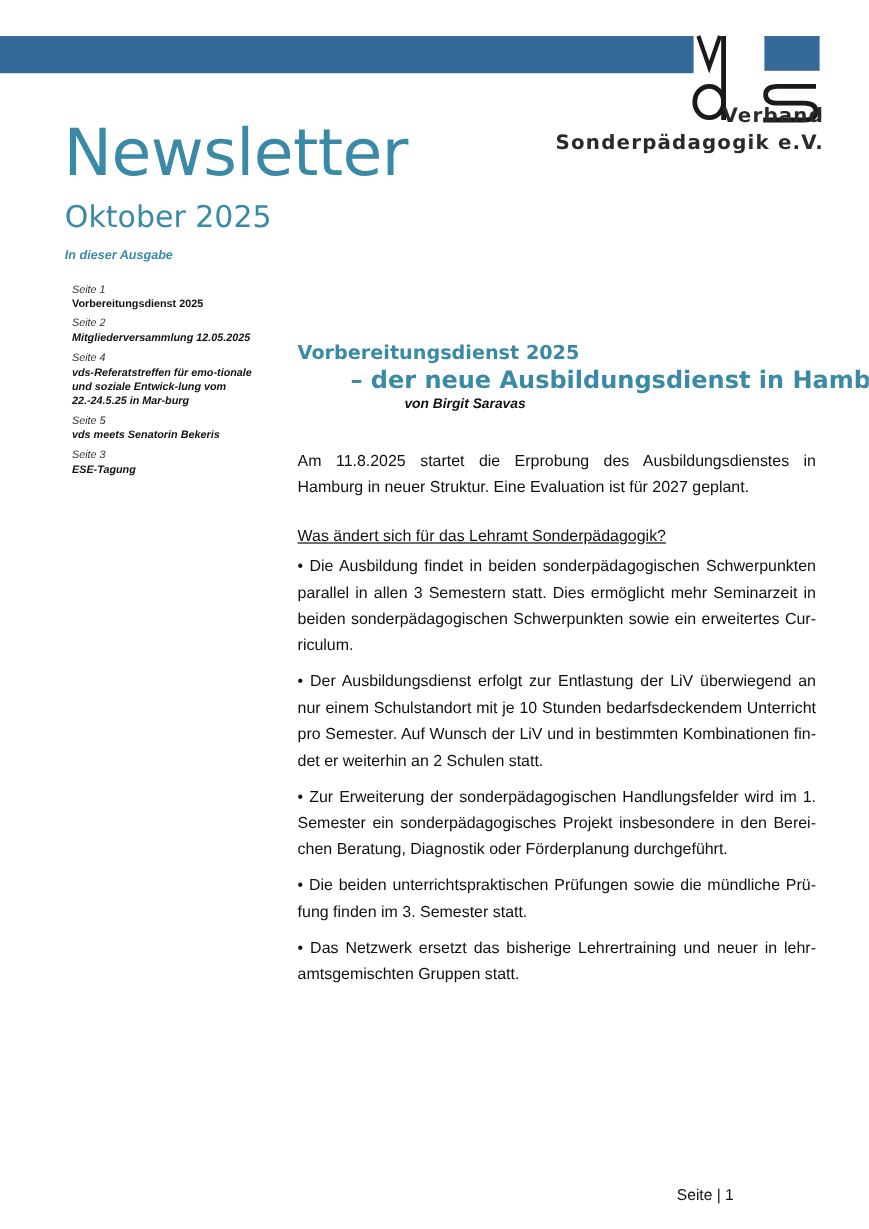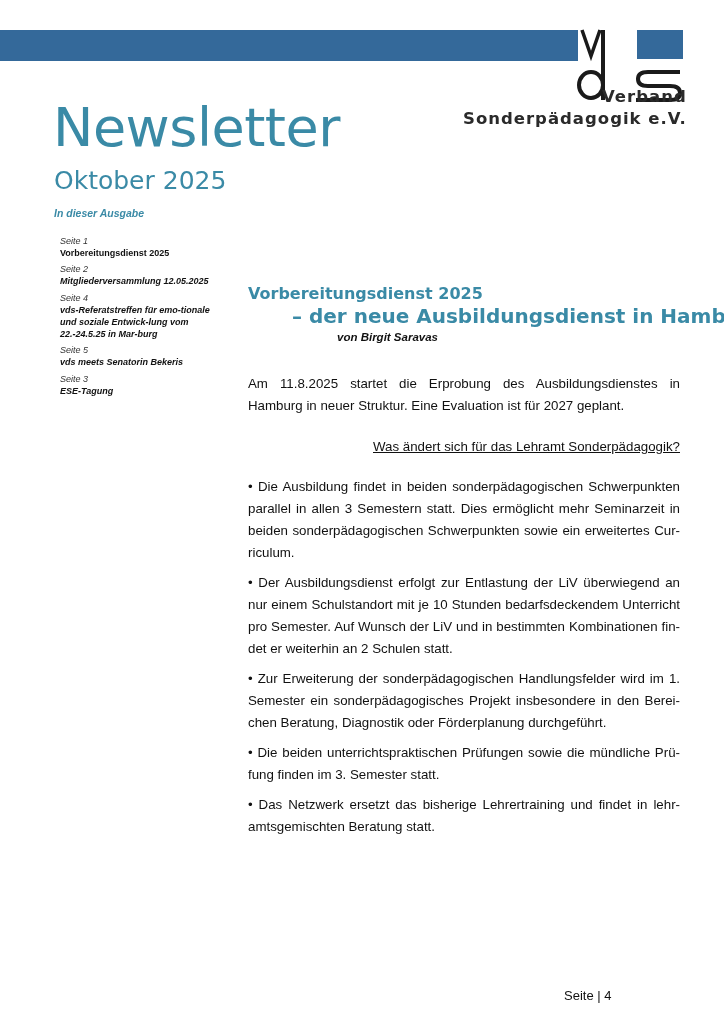--- a/index.html
+++ b/index.html
@@ -24,21 +24,21 @@
   .toc-title.it { font-style: italic; }
 
   .article { position: absolute; left: 248px; top: 283px; width: 432px; }
   .art-title { font-family: "DejaVu Sans", sans-serif; font-weight: bold; font-size: 16px; color: #3a8aa6; line-height: 22px; }
   .art-subtitle { font-family: "DejaVu Sans", sans-serif; font-weight: bold; font-size: 20px; color: #3a8aa6; padding-left: 44px; line-height: 22px; white-space: nowrap; }
   .art-author { font-size: 11.5px; font-style: italic; font-weight: bold; color: #111; padding-left: 89px; margin-top: 2px; line-height: 16px; }
 
   .body-text { position: absolute; left: 248px; top: 373px; width: 432px; font-size: 13.3px; line-height: 22px; color: #111; text-align: justify; }
   .body-text p { margin-bottom: 8px; hyphens: manual; }
   .body-text p.intro { margin-bottom: 19px; }
-  .body-text p.question { text-decoration: underline; margin-bottom: 18px; text-align: right; }
+  .body-text p.question { text-decoration: underline; margin-bottom: 3px; text-align: left; }
 
   .page-footer { position: absolute; left: 564px; top: 988px; font-size: 13px; color: #111; }
 </style>
 </head>
 <body>
 
 <div class="top-bar"></div>
 
 <svg class="logo" viewBox="0 0 110 76" xmlns="http://www.w3.org/2000/svg">
 
@@ -91,16 +91,16 @@
   <div class="art-author">von Birgit Saravas</div>
 </div>
 
 <div class="body-text">
   <p class="intro">Am 11.8.2025 startet die Erprobung des Ausbildungsdienstes in Hamburg in neuer Struktur. Eine Evaluation ist für 2027 geplant.</p>
   <p class="question">Was ändert sich für das Lehramt Sonderpädagogik?</p>
   <p>• Die Ausbildung findet in beiden sonderpädagogischen Schwerpunkten parallel in allen 3 Semestern statt. Dies ermöglicht mehr Seminarzeit in beiden sonderpädagogischen Schwerpunkten sowie ein erweitertes Cur-riculum.</p>
   <p>• Der Ausbildungsdienst erfolgt zur Entlastung der LiV überwiegend an nur einem Schulstandort mit je 10 Stunden bedarfsdeckendem Unterricht pro Semester. Auf Wunsch der LiV und in bestimmten Kombinationen fin-det er weiterhin an 2 Schulen statt.</p>
   <p>• Zur Erweiterung der sonderpädagogischen Handlungsfelder wird im 1. Semester ein sonderpädagogisches Projekt insbesondere in den Berei-chen Beratung, Diagnostik oder Förderplanung durchgeführt.</p>
   <p>• Die beiden unterrichtspraktischen Prüfungen sowie die mündliche Prü-fung finden im 3. Semester statt.</p>
-  <p>• Das Netzwerk ersetzt das bisherige Lehrertraining und findet in lehr-amtsgemischten Beratung statt.</p>
+  <p>• Das Netzwerk ersetzt das bisherige Lehrertraining und neuer in lehr-amtsgemischten Gruppen statt.</p>
 </div>
 
-<div class="page-footer">Seite | 4</div>
+<div class="page-footer">Seite | 1</div>
 
 </body></html>

